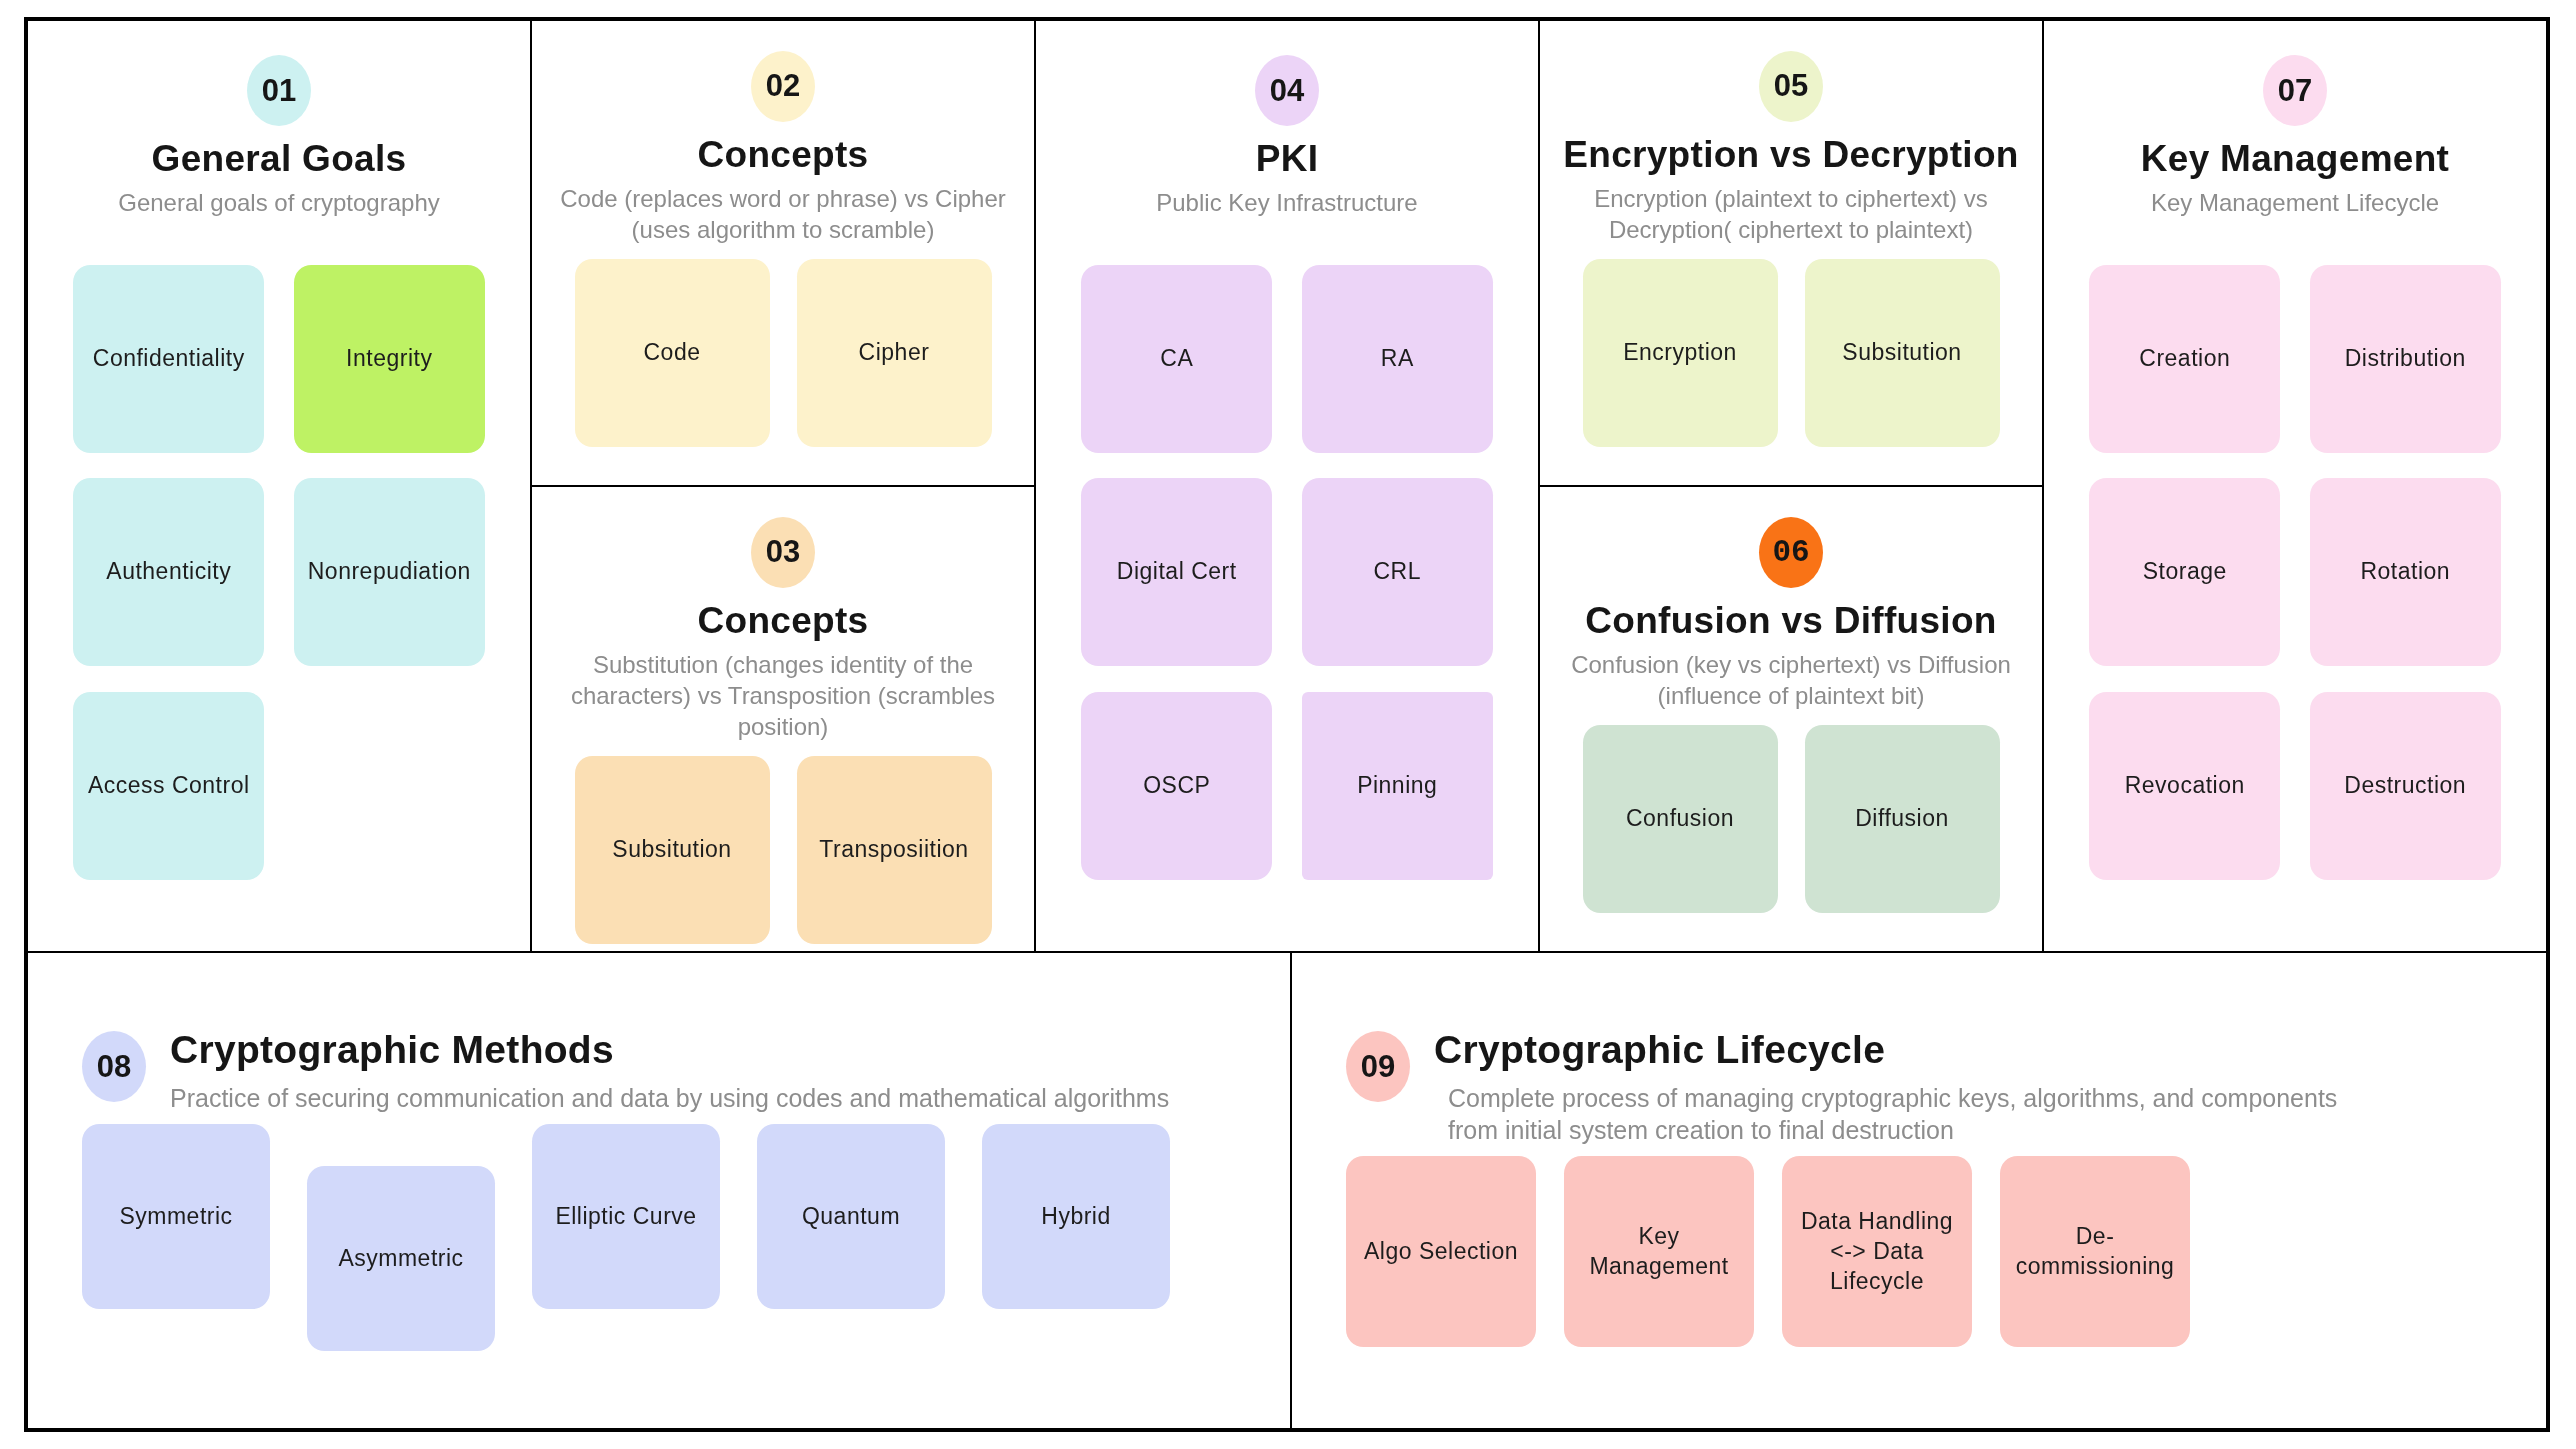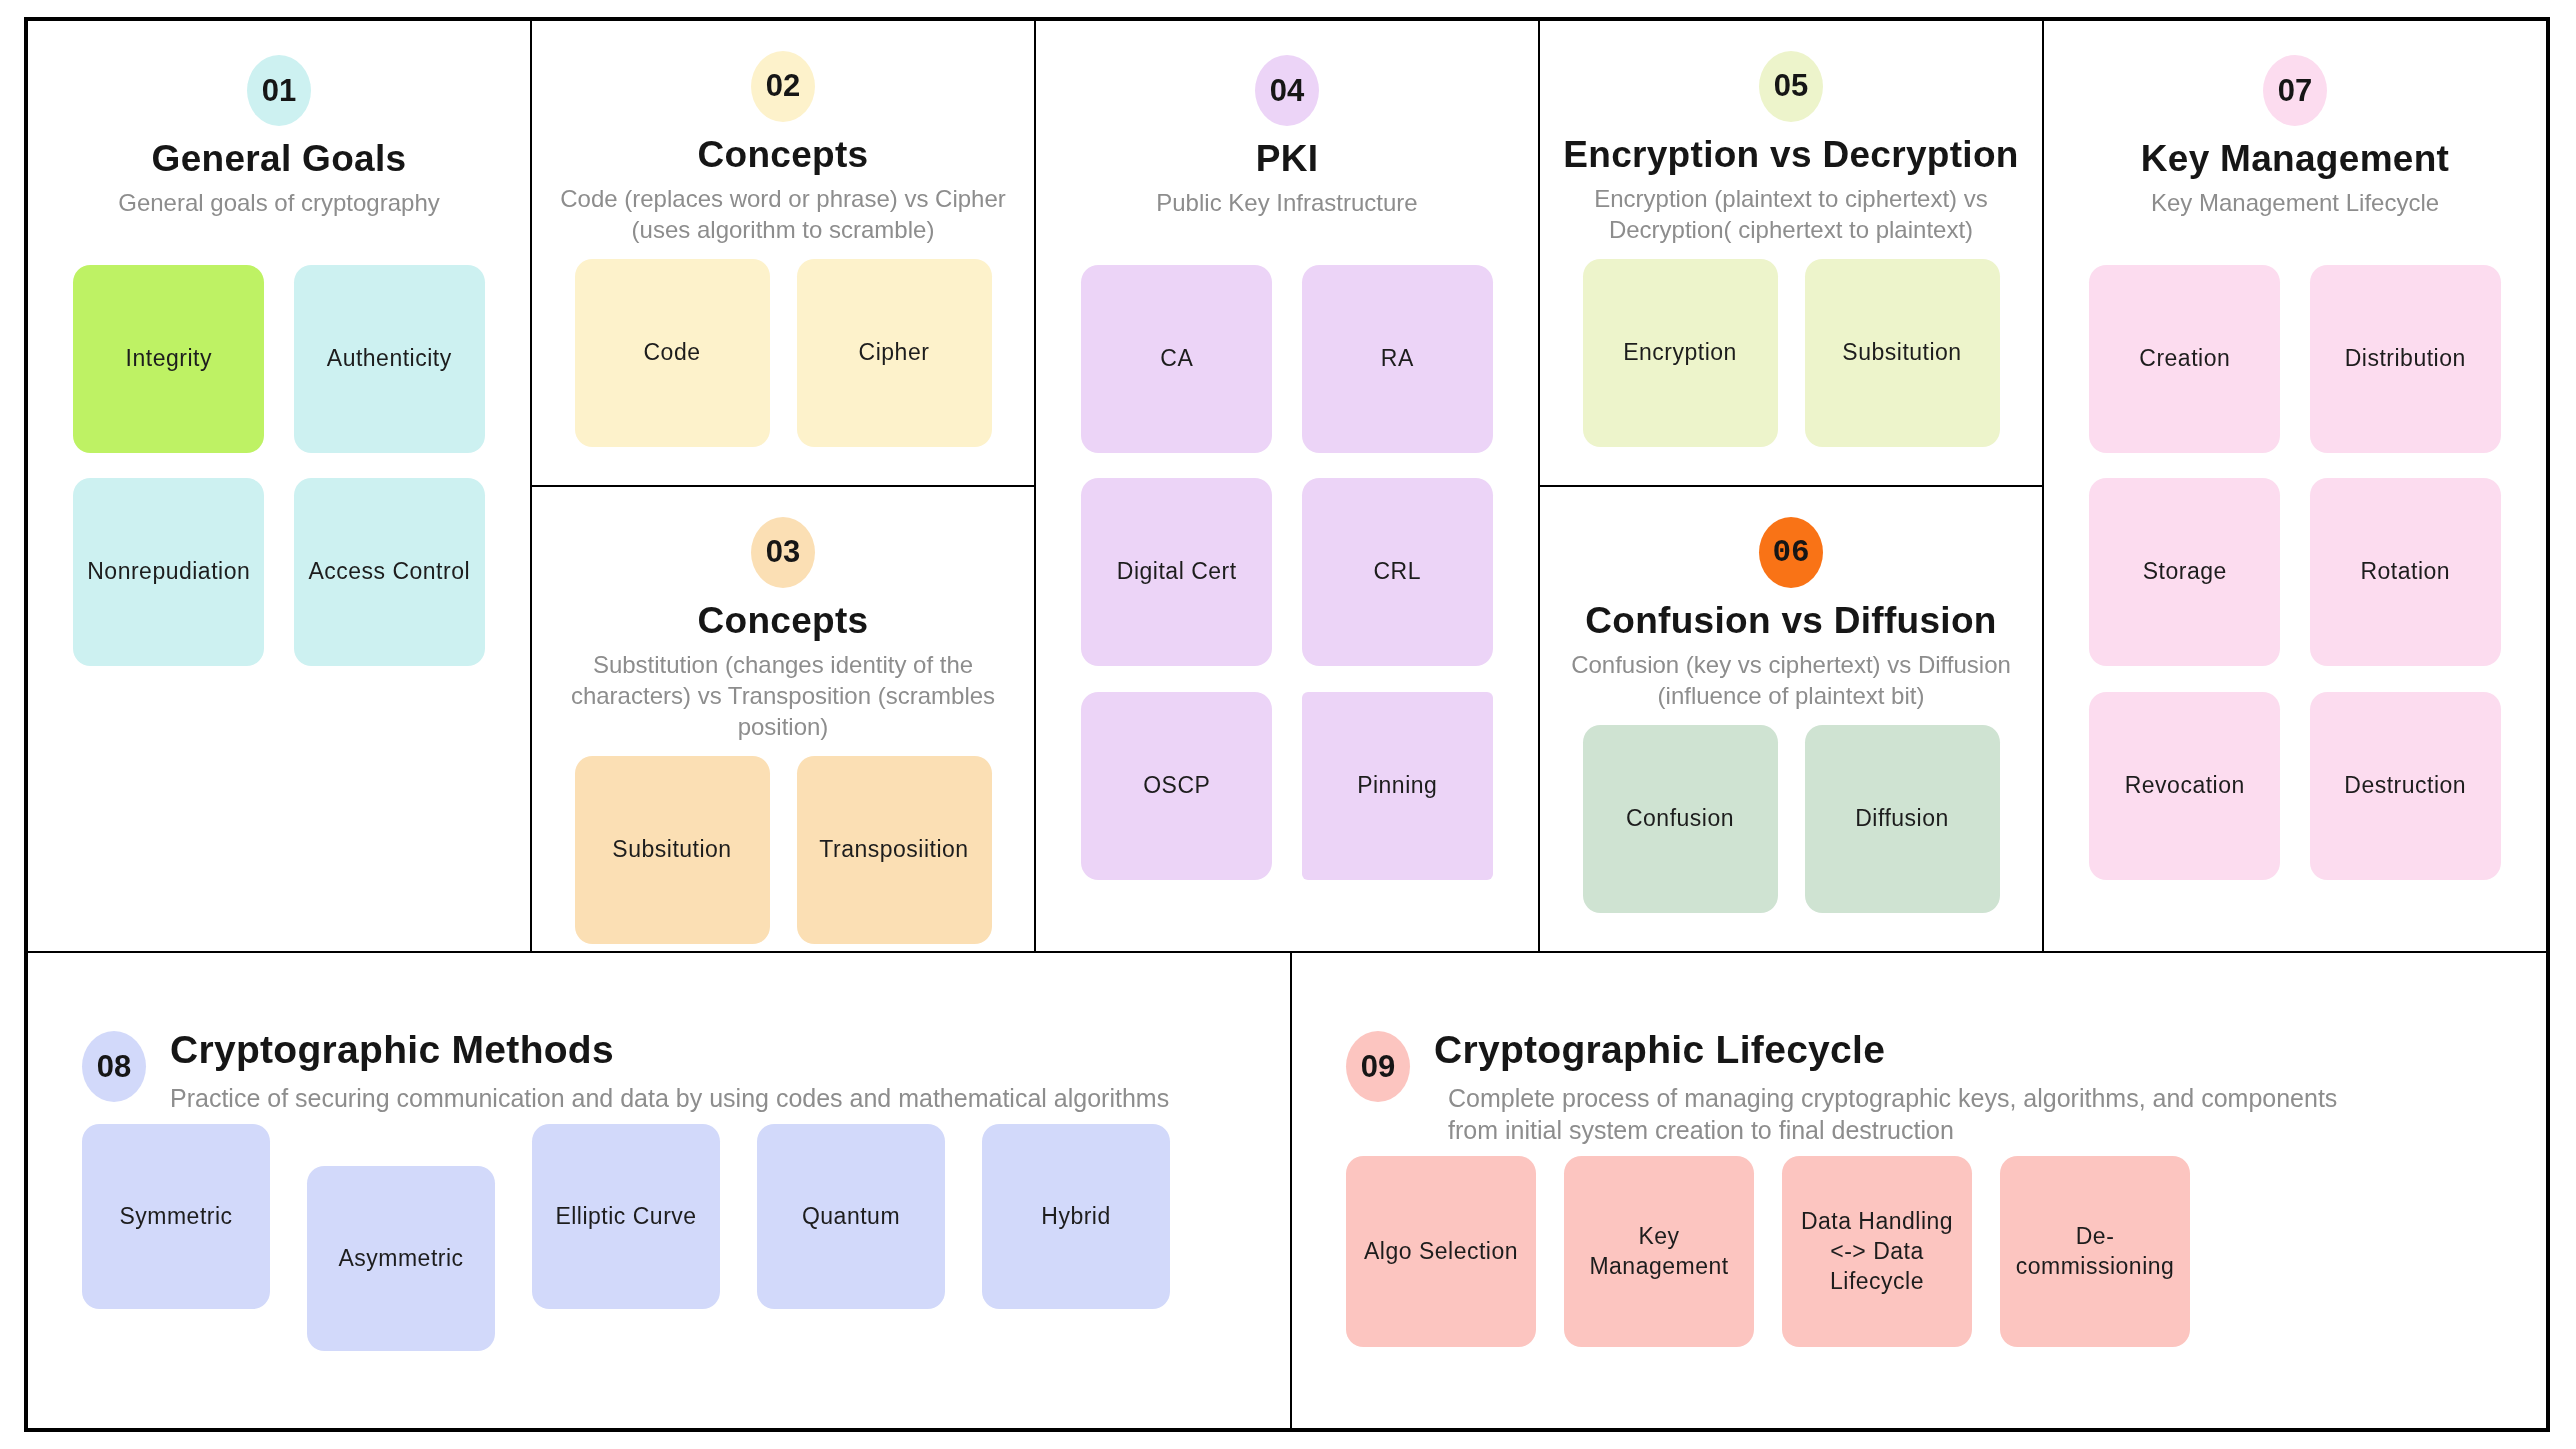--- a/index.html
+++ b/index.html
@@ -54,20 +54,21 @@
   <div class="frame">
 
     <div class="top">
 
       <div class="col">
         <div class="panel panel-full">
           <div class="badge" style="background-color: rgb(205, 241, 241);">01</div>
           <div class="panel-title">General Goals</div>
           <div class="panel-sub">General goals of cryptography</div>
           <div class="grid2x3">
+            <div class="chip" style="background-color: rgb(205, 241, 241);">Confidentiality</div>
             <div class="chip" style="background-color: #bef264;">Integrity</div>
             <div class="chip" style="background-color: rgb(205, 241, 241);">Authenticity</div>
             <div class="chip" style="background-color: rgb(205, 241, 241);">Nonrepudiation</div>
             <div class="chip" style="background-color: rgb(205, 241, 241);">Access Control</div>
           </div>
         </div>
       </div>
 
       <div class="col col-split">
         <div class="half half-upper">

